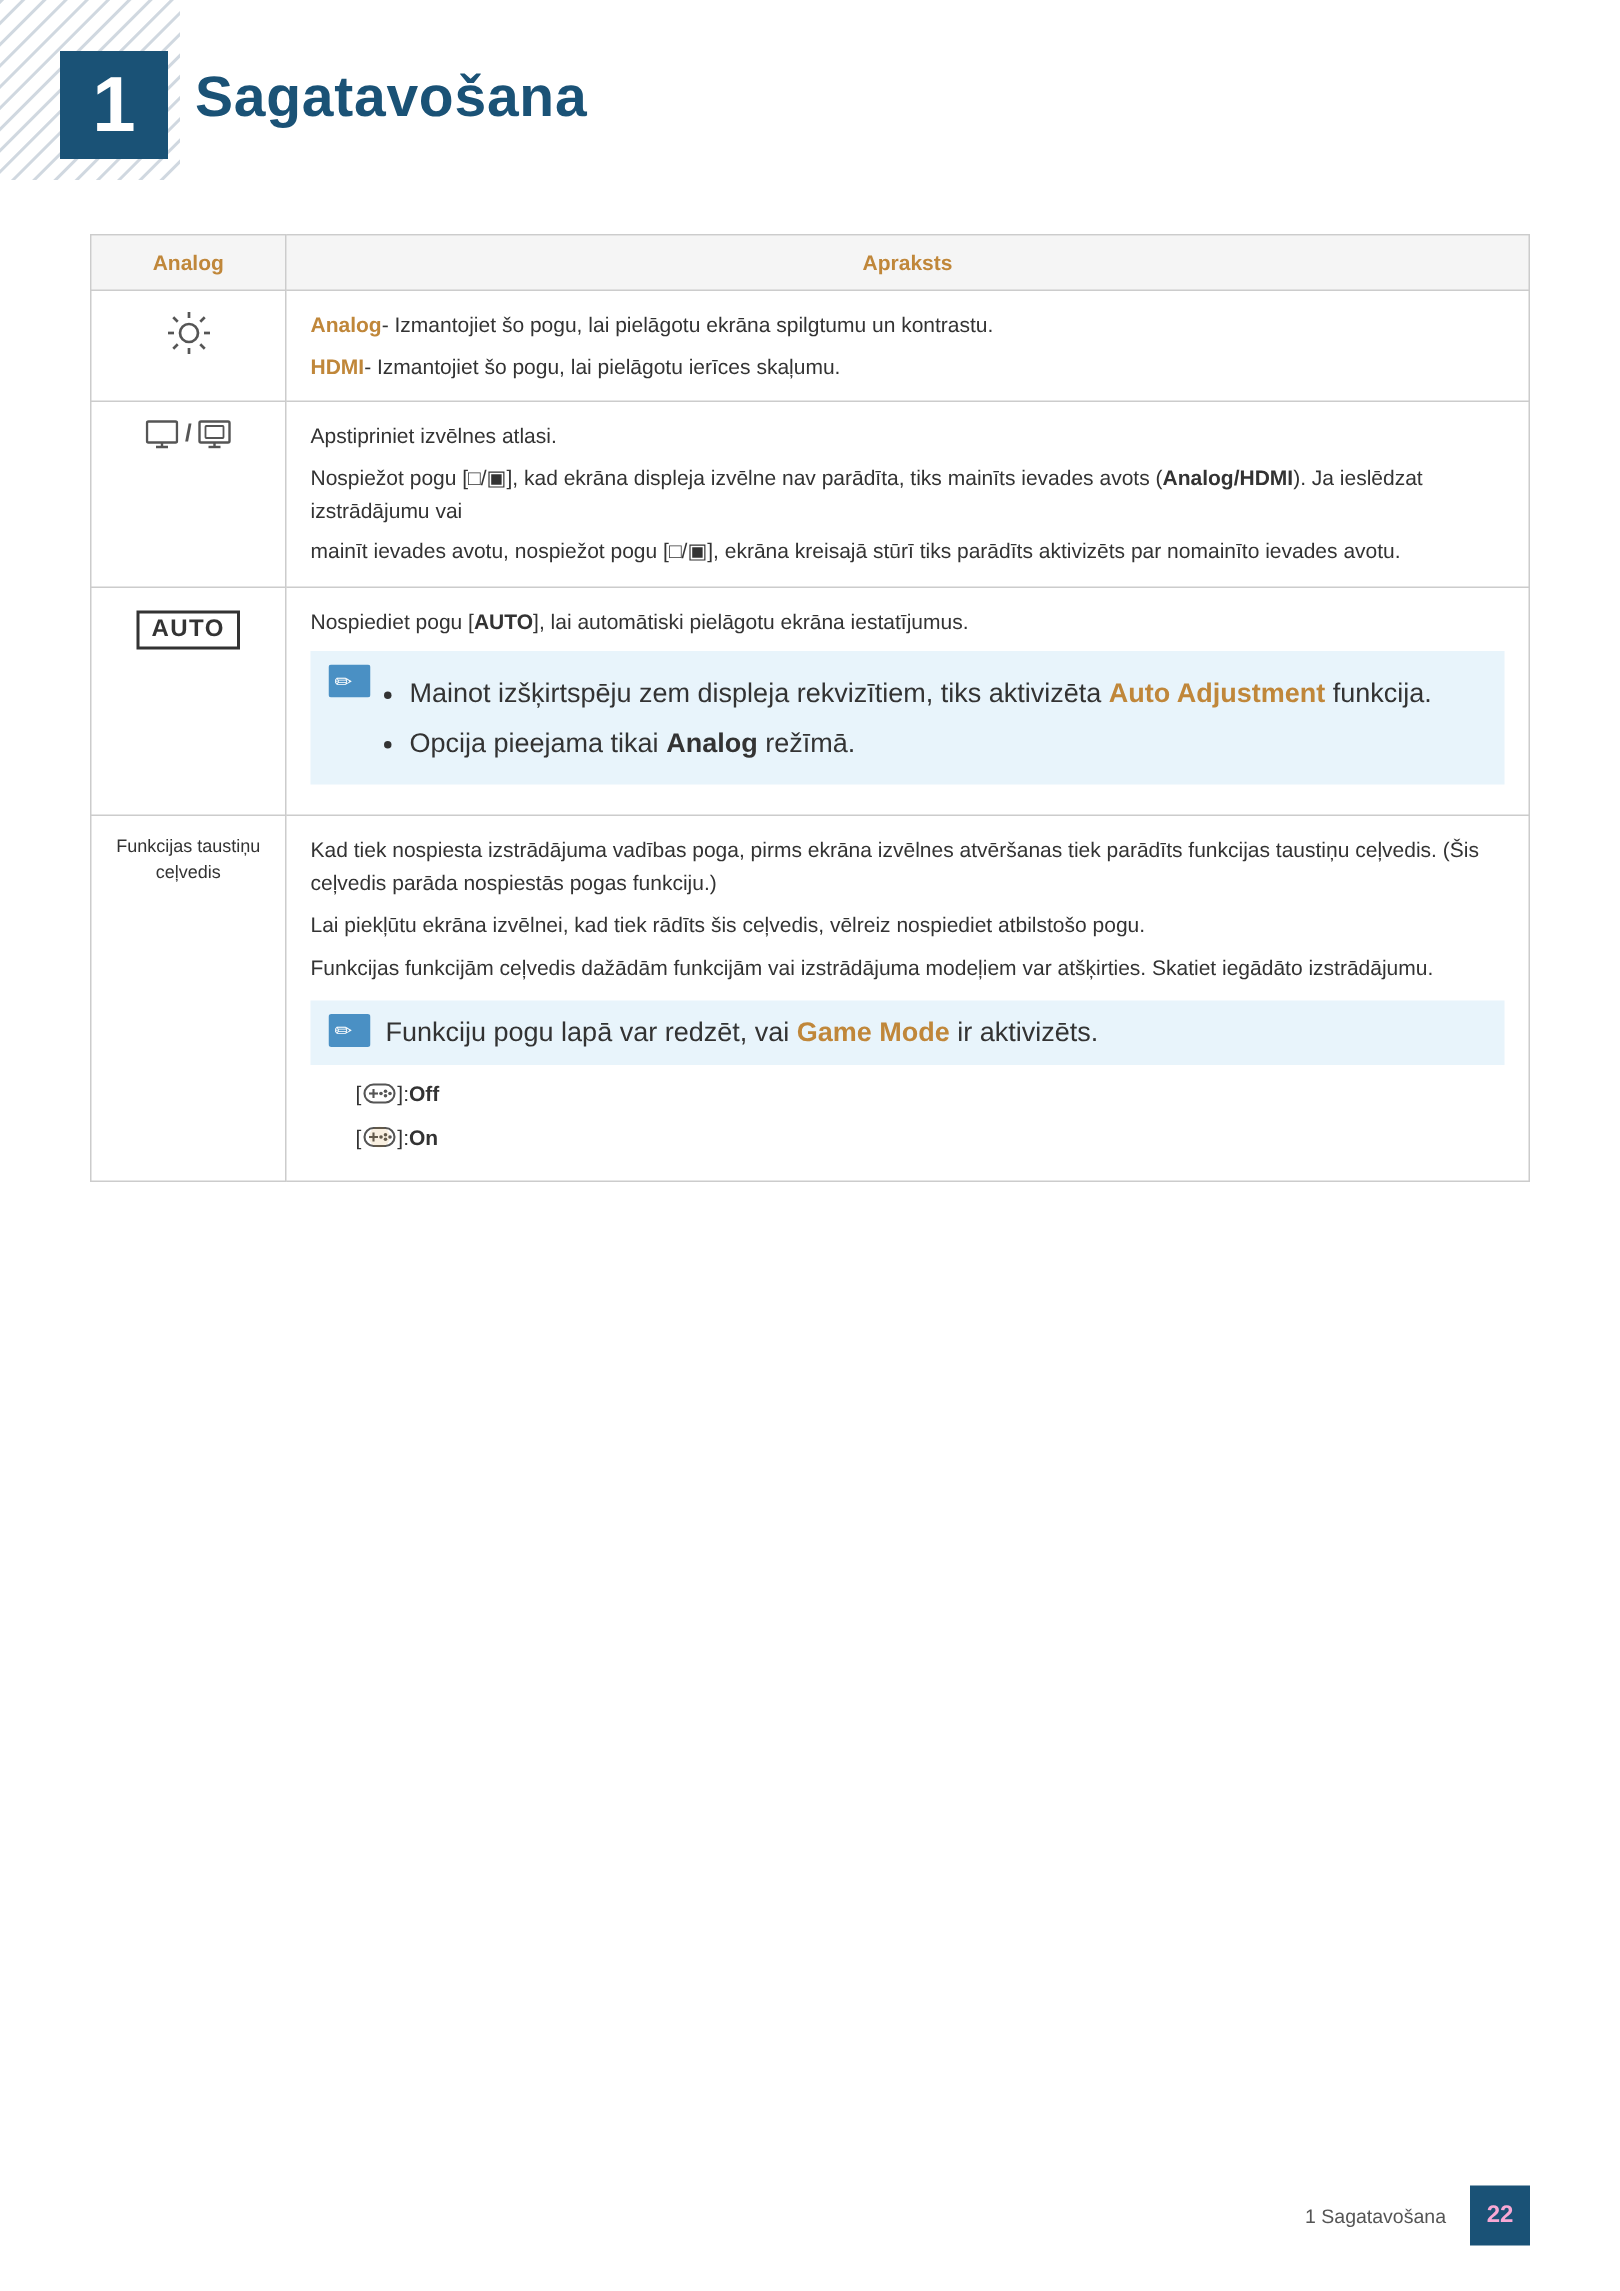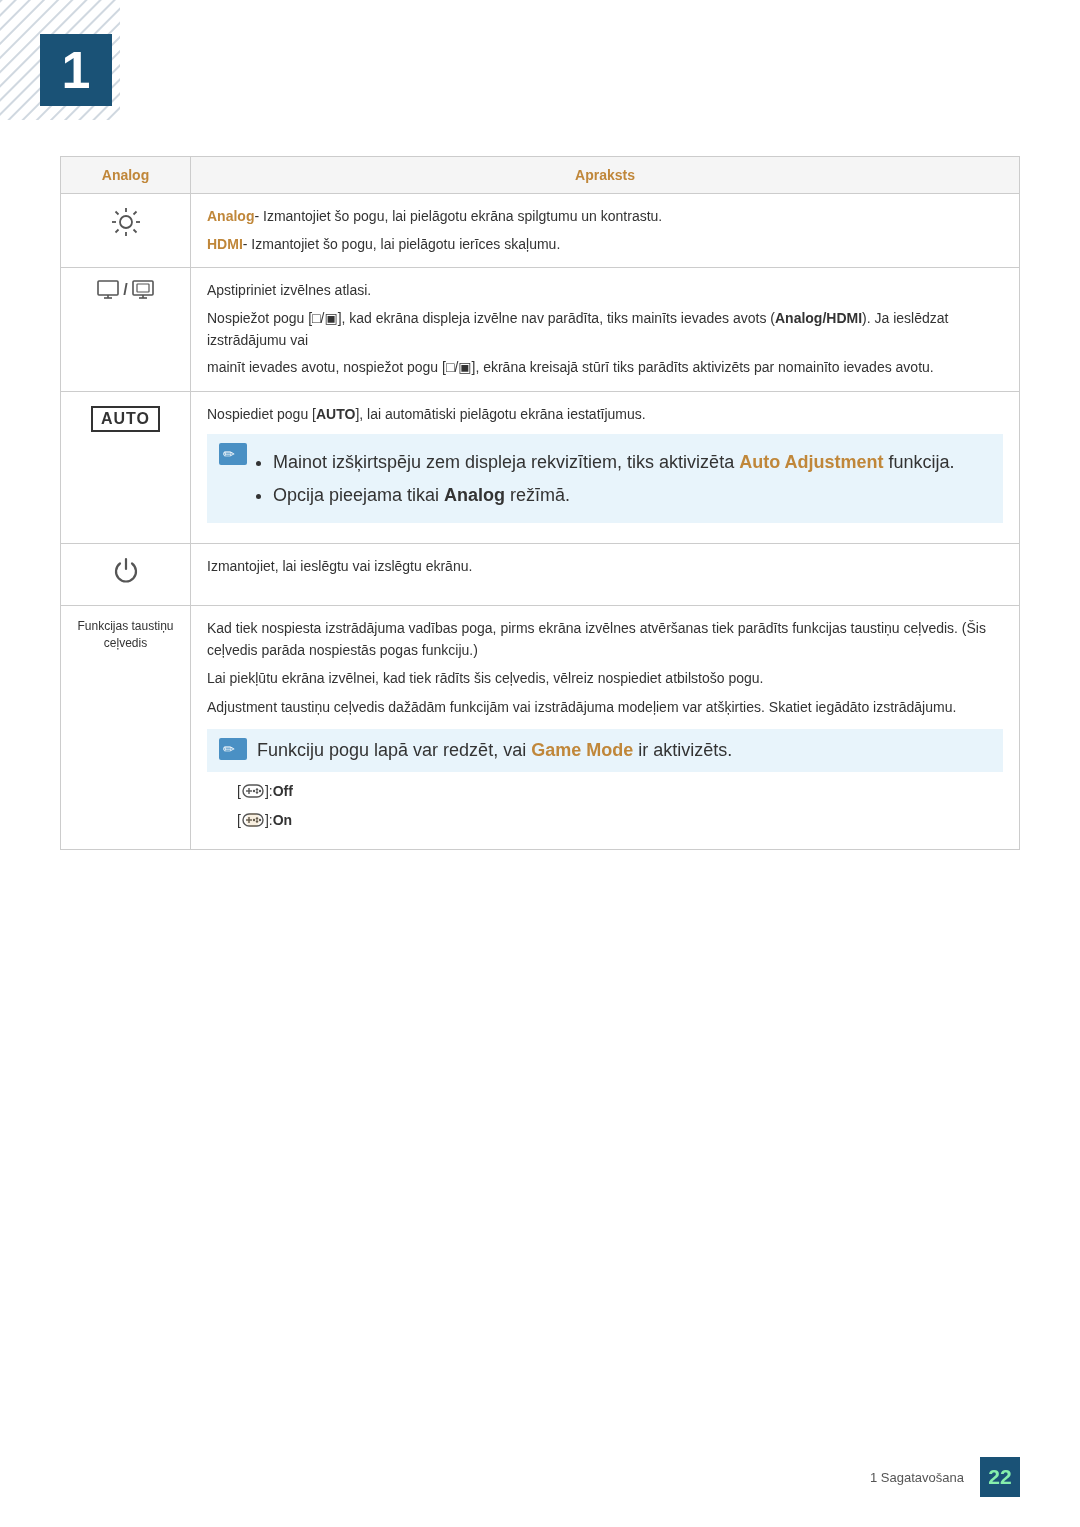--- a/index.html
+++ b/index.html
@@ -173,22 +173,22 @@
       gap: 16px;
       font-size: 13px;
       color: #555;
     }
     .footer-chapter {
       font-size: 13px;
       color: #555;
     }
     .page-number {
       background: #1a5276;
-      color: #86efac;
-      font-size: 21px;
+      color: #f9a8d4;
+      font-size: 16px;
       font-weight: bold;
       width: 40px;
       height: 40px;
       display: flex;
       align-items: center;
       justify-content: center;
     }
   </style>
 </head>
 <body>
@@ -201,20 +201,21 @@
       </pattern>
     </defs>
     <rect width="120" height="120" fill="url(#diag)"></rect>
   </svg>
 </div>
 
 <div class="chapter-header">
   <div class="chapter-number-box">
     <span>1</span>
   </div>
+  <div class="chapter-title">Sagatavošana</div>
 </div>
 
 <div class="main-content">
   <table class="info-table">
     <thead>
       <tr>
         <th>Analog</th>
         <th>Apraksts</th>
       </tr>
     </thead>
@@ -285,42 +286,29 @@
             <div class="note-text">
               <ul class="bullet-list">
                 <li>Mainot izšķirtspēju zem displeja rekvizītiem, tiks aktivizēta <span class="bold-orange">Auto Adjustment</span> funkcija.</li>
                 <li>Opcija pieejama tikai <span class="bold">Analog</span> režīmā.</li>
               </ul>
             </div>
           </div>
         </td>
       </tr>
 
-      <tr>
-        <td class="icon-cell">
-          <span class="power-icon">
-            <svg width="30" height="30" viewBox="0 0 30 30" xmlns="http://www.w3.org/2000/svg">
-              <path d="M15 3 L15 13" stroke="#555" stroke-width="2.2" fill="none" stroke-linecap="round"></path>
-              <path d="M9 7.5 A10 10 0 1 0 21 7.5" stroke="#555" stroke-width="2.2" fill="none" stroke-linecap="round"></path>
-            </svg>
-          </span>
-        </td>
-        <td class="desc-cell">
-          <p>Izmantojiet, lai ieslēgtu vai izslēgtu ekrānu.</p>
-        </td>
-      </tr>
 
       <tr>
         <td class="icon-cell" style="font-size:12px; font-weight:normal; line-height:1.4;">
           <span>Funkcijas taustiņu ceļvedis</span>
         </td>
         <td class="desc-cell">
           <p>Kad tiek nospiesta izstrādājuma vadības poga, pirms ekrāna izvēlnes atvēršanas tiek parādīts funkcijas taustiņu ceļvedis. (Šis ceļvedis parāda nospiestās pogas funkciju.)</p>
           <p style="margin-top:0;">Lai piekļūtu ekrāna izvēlnei, kad tiek rādīts šis ceļvedis, vēlreiz nospiediet atbilstošo pogu.</p>
-          <p style="margin-top:8px;">Adjustment taustiņu ceļvedis dažādām funkcijām vai izstrādājuma modeļiem var atšķirties. Skatiet iegādāto izstrādājumu.</p>
+          <p style="margin-top:8px;">Funkcijas funkcijām ceļvedis dažādām funkcijām vai izstrādājuma modeļiem var atšķirties. Skatiet iegādāto izstrādājumu.</p>
           <div class="note-box" style="margin-top:10px;">
             <span class="note-icon">
               <svg width="28" height="22" viewBox="0 0 28 22" xmlns="http://www.w3.org/2000/svg">
                 <rect x="0" y="0" width="28" height="22" rx="2" fill="#4a90c4"></rect>
                 <text x="4" y="16" font-size="14" fill="white" font-family="Arial">✏</text>
               </svg>
             </span>
             <div class="note-text">
               Funkciju pogu lapā var redzēt, vai <span class="bold-orange">Game Mode</span> ir aktivizēts.
             </div>

